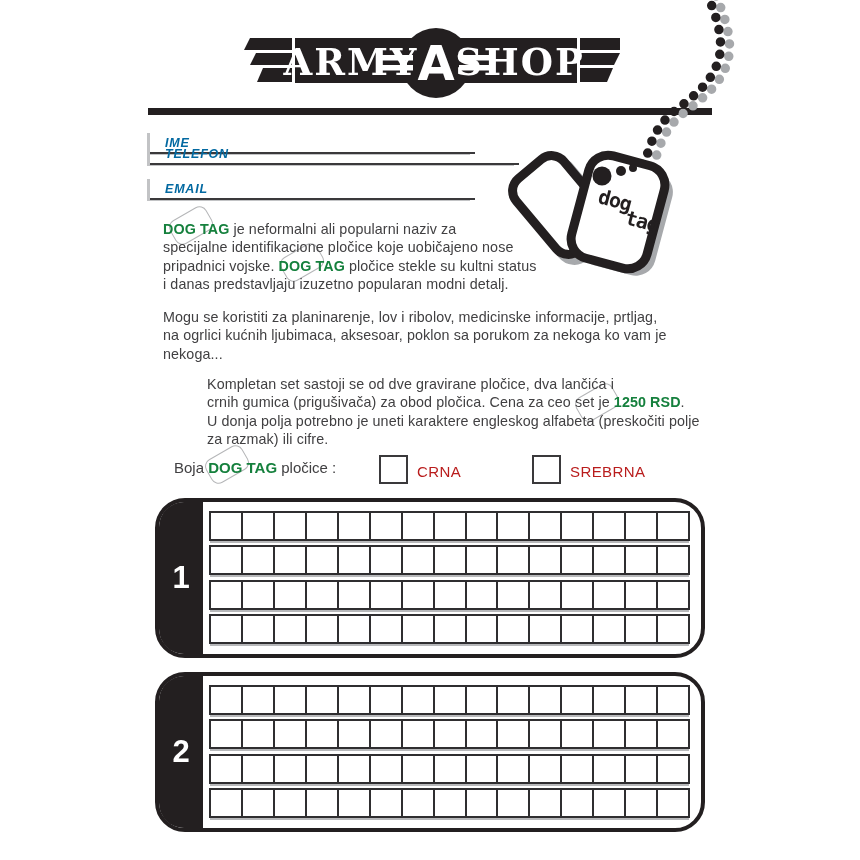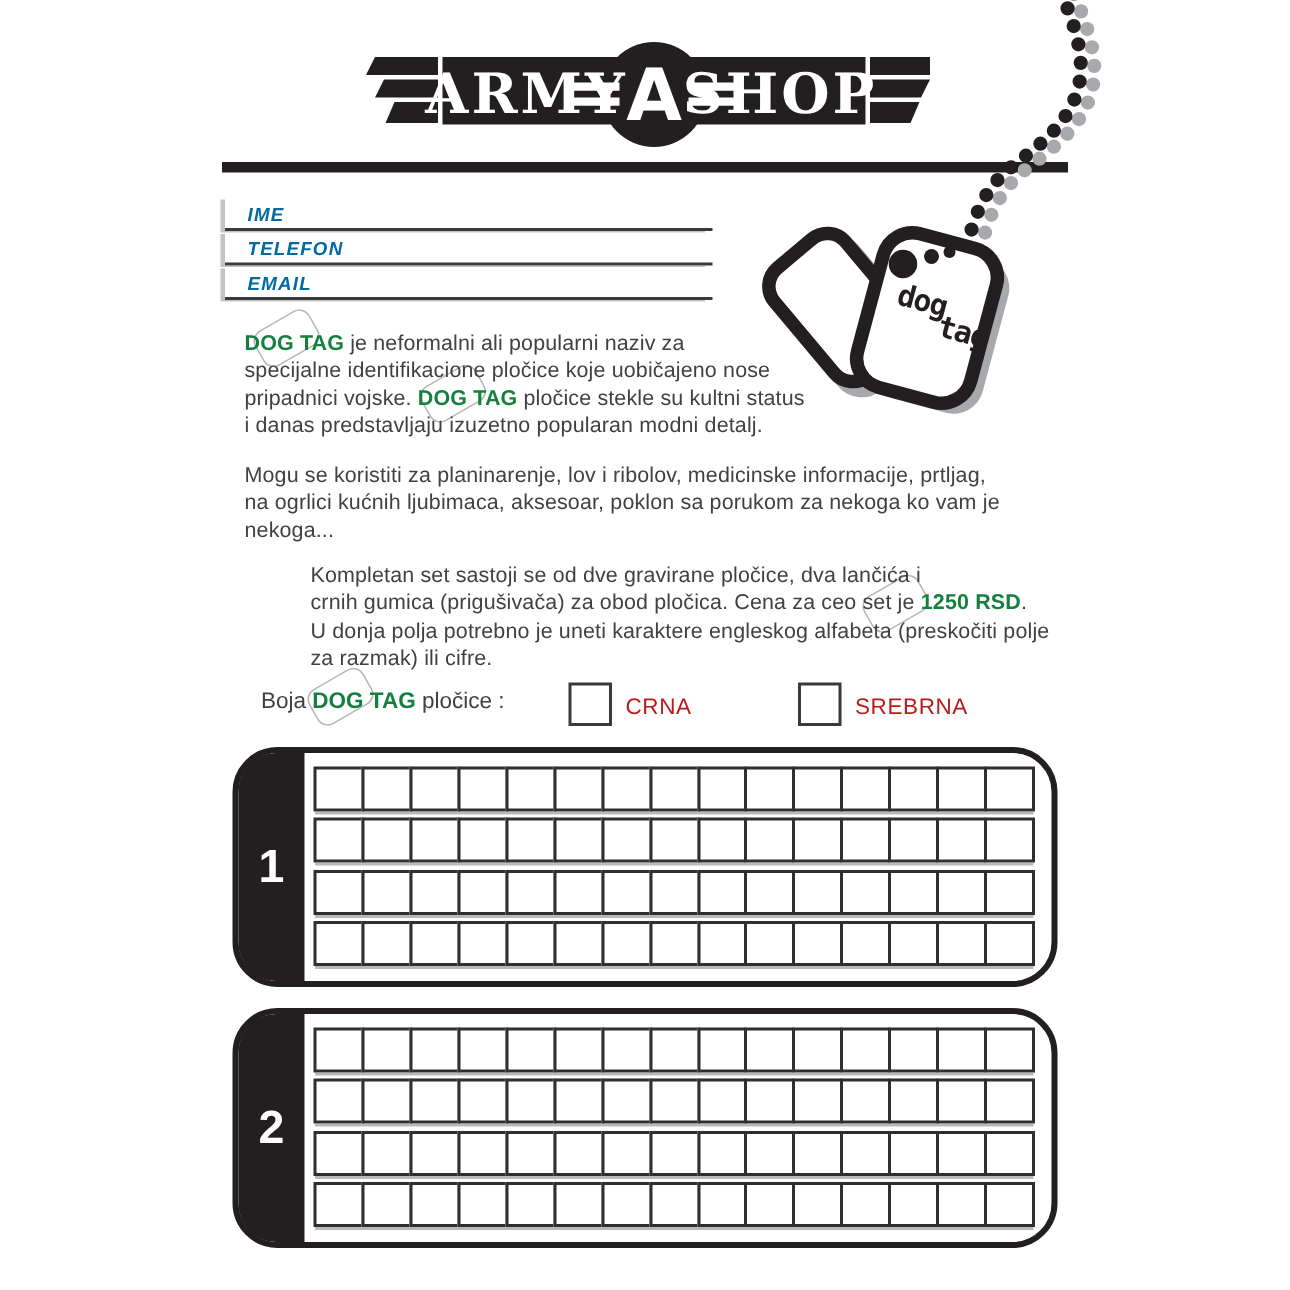--- a/index.html
+++ b/index.html
@@ -119,21 +119,21 @@
       <circle cx="133" cy="168" r="4"></circle>
     </g>
 
     <text transform="translate(113,207) rotate(15)" text-anchor="middle" class="dogtag-text" font-size="20" fill="#231f20">dog</text>
     <text transform="translate(140,228) rotate(15)" text-anchor="middle" class="dogtag-text" font-size="20" fill="#231f20">tag</text>
   </svg>
 
   <div class="field" style="top:130px;">
     <span class="flabel">IME</span>
   </div>
-  <div class="field" style="top:153px;">
+  <div class="field" style="top:141px;padding-left:44px;">
     <span class="flabel">TELEFON</span>
   </div>
   <div class="field" style="top:176px;">
     <span class="flabel">EMAIL</span>
   </div>
 
   <div class="deco deco1"></div>
   <div class="deco deco2"></div>
   <div class="deco deco3"></div>
   <div class="deco deco4"></div>

